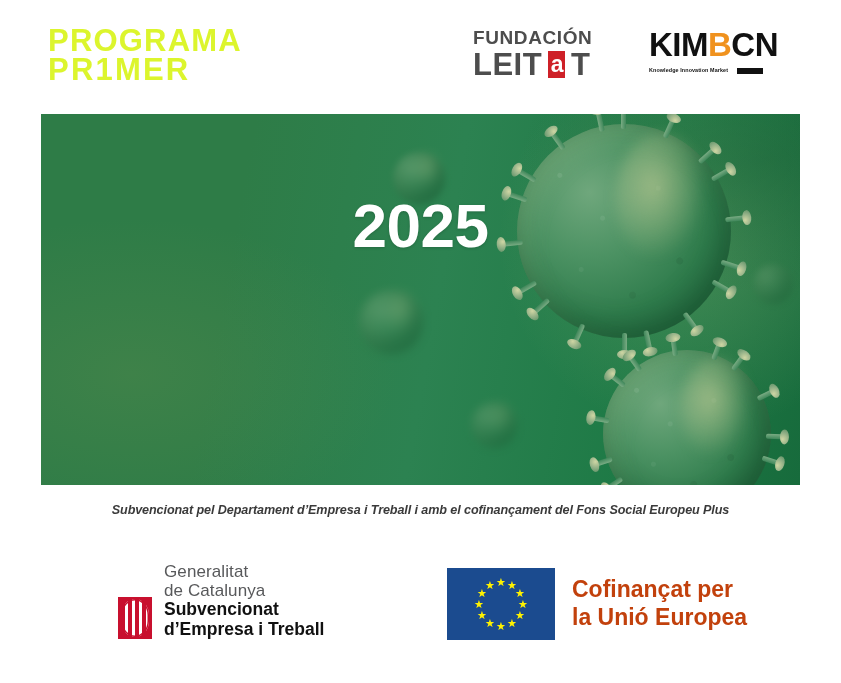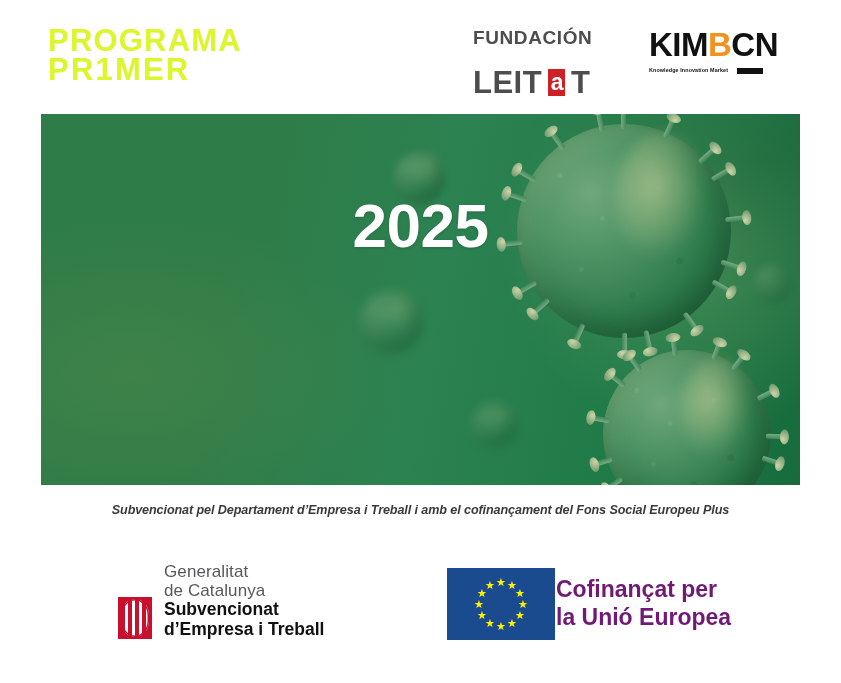--- a/index.html
+++ b/index.html
@@ -52,21 +52,21 @@
   #logo-leitat .ll-top {
     display: block;
     color: #4D4D4D;
     font-weight: bold;
     font-size: 19px;
     letter-spacing: 0.6px;
     white-space: pre;
   }
   #logo-leitat .ll-bot {
     display: block;
-    margin-top: 20px;
+    margin-top: 2px;
     white-space: nowrap;
   }
   #logo-leitat .ll-bot .seg {
     color: #4D4D4D;
     font-weight: bold;
     font-size: 31px;
     letter-spacing: 0.5px;
     vertical-align: bottom;
   }
   #logo-leitat .ll-bot .seg-box {
@@ -317,23 +317,23 @@
   #eu-flag .star {
     position: absolute;
     width: 10px;
     height: 10px;
     color: #FFF200;
     font-size: 11px;
     line-height: 10px;
     text-align: center;
   }
   #logo-eu .eu-text {
-    margin-left: 1px;
+    margin-left: 17px;
     line-height: 1.2;
-    color: #701a75;
+    color: #c2410c;
     font-weight: bold;
     font-size: 23px;
   }
   #logo-eu .eu-text span { display: block; white-space: nowrap; }
 </style>
 </head>
 <body>
 
 <div id="header-logos">
 

